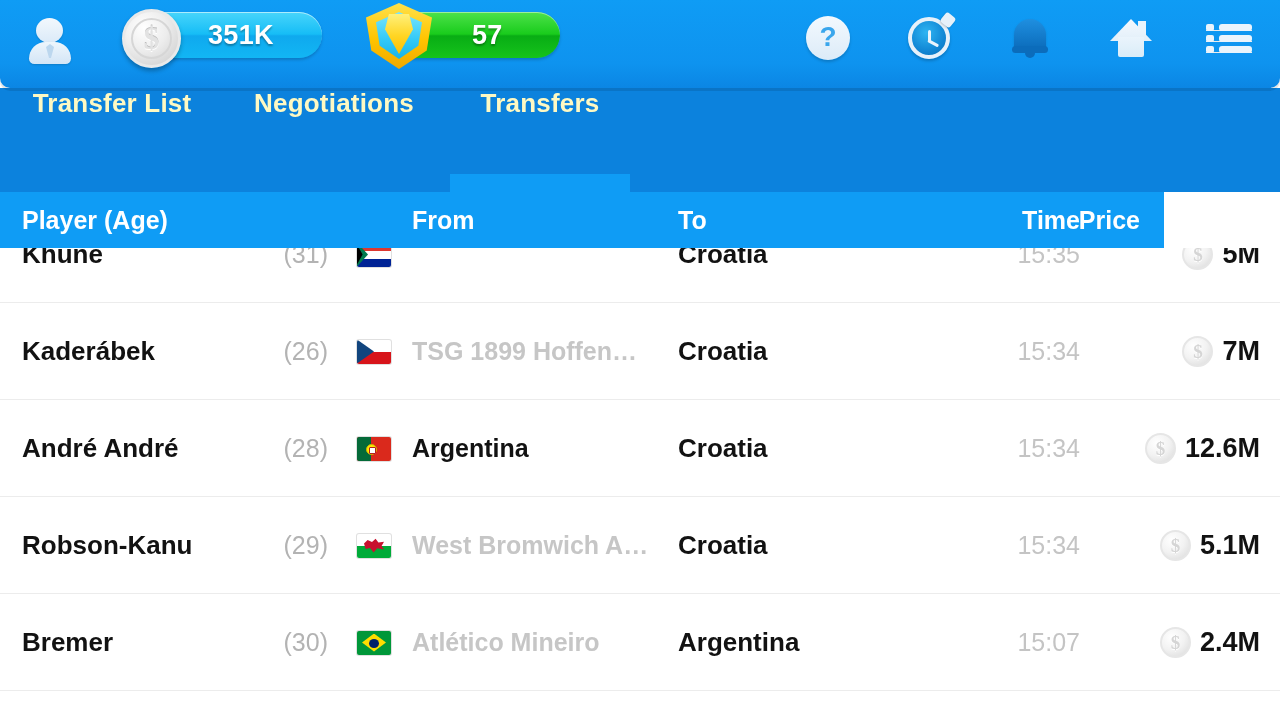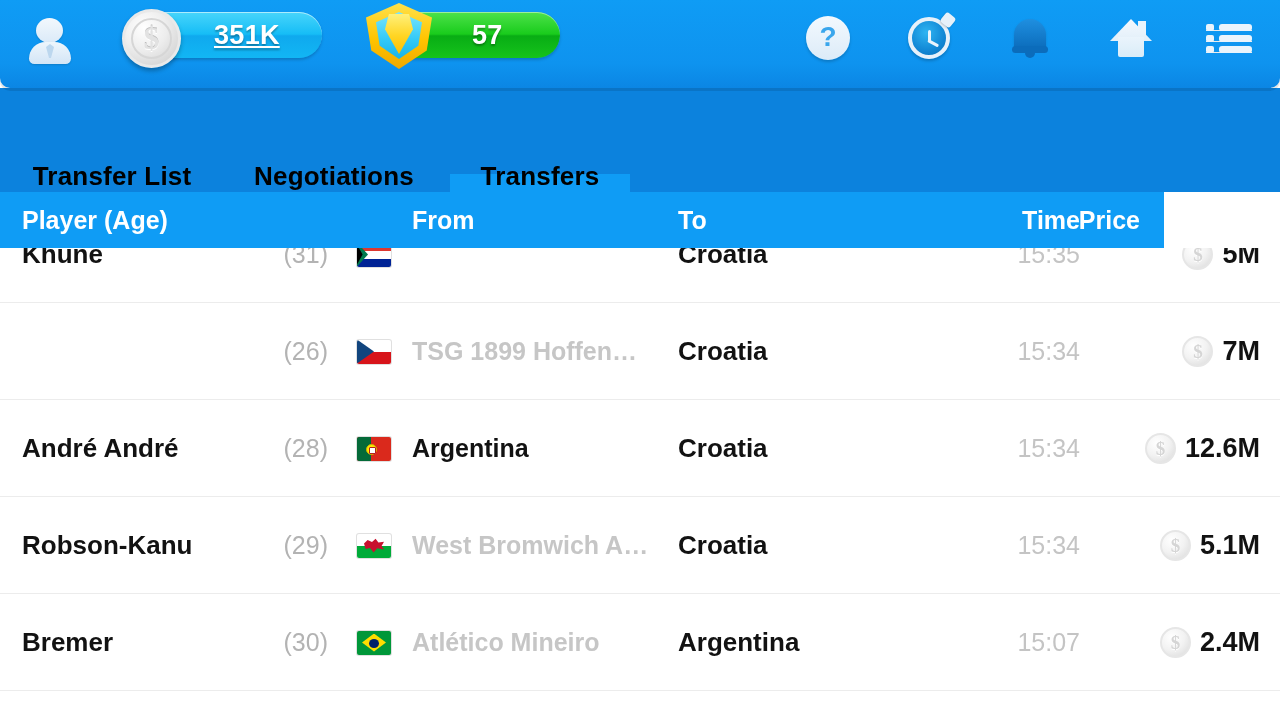--- a/index.html
+++ b/index.html
@@ -56,21 +56,21 @@
     text-shadow:0 2px 2px rgba(0,0,0,0.30);
   }
 
   
   .money{ left:126px; top:12px; width:196px; }
   .money .bar{
     width:196px;
     background:linear-gradient(180deg,#48d5fb 0%,#16bdf6 48%,#0fa9ee 52%,#12b6f4 100%);
     box-shadow:inset 0 1px 0 rgba(255,255,255,0.55), 0 2px 3px rgba(0,0,0,0.18);
   }
-  .money .val{ left:88px; top:8px;text-decoration:underline; }
+  .money .val{ left:82px; top:8px; }
   .coin-big{
     position:absolute; left:-4px; top:-3px; width:59px; height:59px;
     border-radius:50%;
     background:radial-gradient(circle at 36% 30%,#ffffff 0%,#ededed 45%,#c9c9c9 100%);
     border:3px solid #e9e9e9;
     box-shadow:0 3px 4px rgba(0,0,0,0.28);
     display:flex; align-items:center; justify-content:center;
   }
   .coin-big::before{
     content:""; position:absolute; left:6px; top:6px; right:6px; bottom:6px;
@@ -156,22 +156,22 @@
   .menu-icon .dot{ position:absolute; left:0; width:8px; height:7px; background:#eaf4fc; border-radius:2px;}
   .menu-icon .line{ position:absolute; left:13px; width:33px; height:7px; background:#eaf4fc; border-radius:3px;}
 
   
   .tabs{
     position:absolute; left:0; top:88px; width:1280px; height:104px;
     background:#0c82dd;
   }
   .tab{
     position:absolute; top:0; height:104px;
-    display:flex; align-items:flex-end; justify-content:center;
-    color:#000000; font-size:26px; font-weight:bold; cursor:pointer;
+    display:flex; align-items:flex-start; justify-content:center;
+    color:#fef9c3; font-size:26px; font-weight:bold; cursor:pointer;
     letter-spacing:0.2px;
   }
   .tab.active .tab-hi{
     position:absolute; left:0; right:0; bottom:0; height:18px;
     background:#0f9cf5;
   }
   .tab .tab-label{ position:relative; z-index:2; }
 
   
   .thead{
@@ -374,20 +374,21 @@
       <div class="cell c-time">15:35</div>
       <div class="cell c-price">
         <span class="pcoin">
             <i>$</i>
           </span>
         <span>5M</span>
       </div>
     </div>
 
     <div class="row" style="top:55px;">
+      <div class="cell c-name">Kaderábek</div>
       <div class="cell c-age">(26)</div>
       <div class="cell c-flag">
         <span class="flag cz">
             <i class="b"></i>
             <i class="tri"></i>
           </span>
       </div>
       <div class="cell c-from">TSG 1899 Hoffen…</div>
       <div class="cell c-to">Croatia</div>
       <div class="cell c-time">15:34</div>

